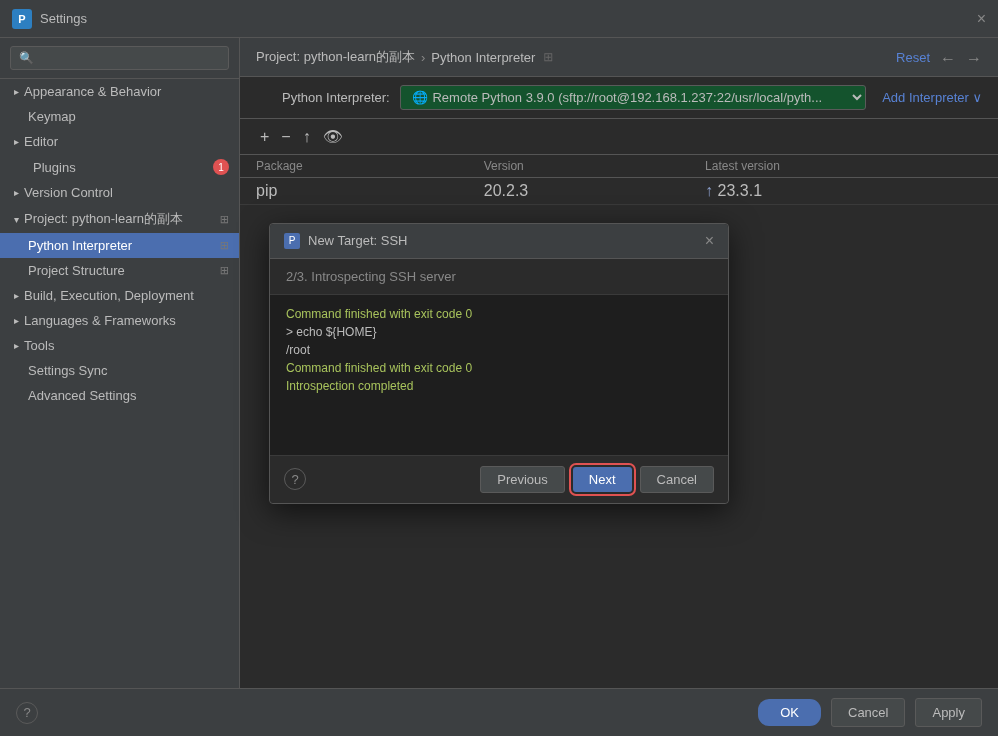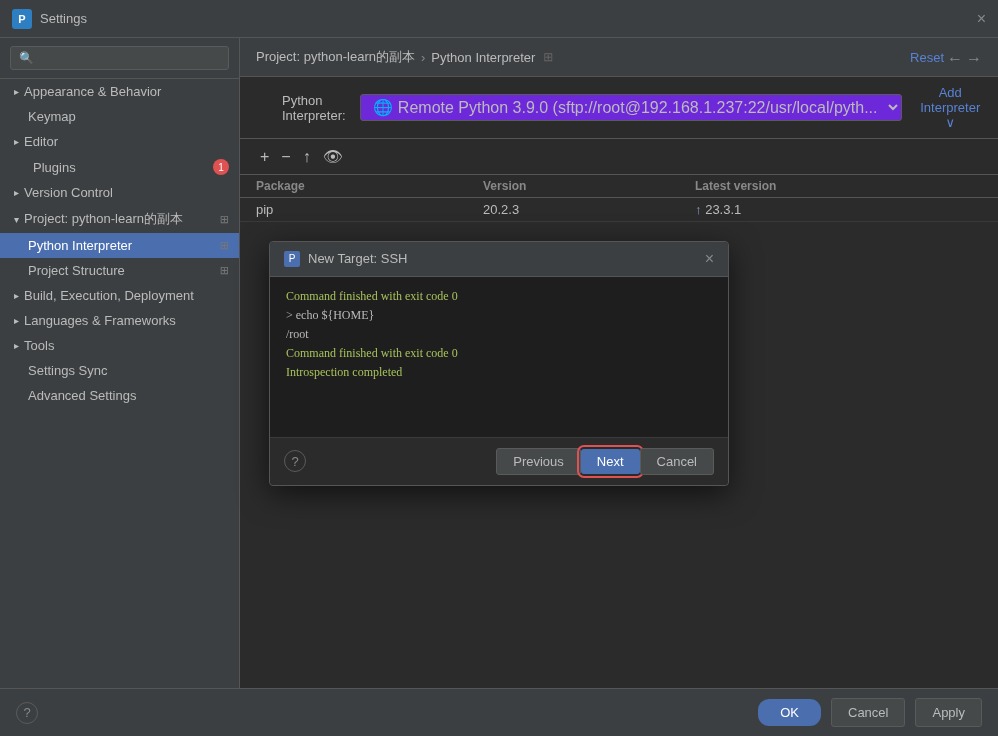--- a/index.html
+++ b/index.html
@@ -128,21 +128,21 @@
     .breadcrumb {
       display: flex;
       align-items: center;
       font-size: 13px;
       color: #bbb;
     }
     .breadcrumb .arrow { margin: 0 6px; color: #888; }
     .header-actions {
       display: flex;
       align-items: center;
-      gap: 3px;
+      gap: 10px;
     }
     .reset-btn {
       background: none;
       border: none;
       color: #5882d4;
       cursor: pointer;
       font-size: 13px;
     }
     .nav-btn {
       background: none;
@@ -161,26 +161,26 @@
       background: #2b2b2b;
     }
     .interpreter-label {
       color: #bbb;
       margin-right: 10px;
       font-size: 13px;
       margin-left: 26px;
     }
     .interpreter-select {
       flex: 1;
-      background: #6d28d9;
+      background: #14532d;
       border: 1px solid #5a5a5a;
       border-radius: 3px;
       color: #bbb;
       padding: 3px 8px;
-      font-size: 16px;
+      font-size: 13px;
       cursor: pointer;
     }
     .add-interpreter-btn {
       background: none;
       border: none;
       color: #5882d4;
       cursor: pointer;
       font-size: 13px;
       margin-left: 16px;
     }
@@ -203,28 +203,28 @@
     }
 
     
     .packages-table {
       width: 100%;
       border-collapse: collapse;
     }
     .packages-table th {
       text-align: left;
       padding: 4px 16px;
-      font-weight: bold;
+      font-weight: normal;
       color: #888;
       border-bottom: 1px solid #555;
       font-size: 12px;
     }
     .packages-table td {
       padding: 4px 16px;
-      font-size: 13px;
+      font-size: 16px;
       color: #bbb;
       border-bottom: 1px solid #3a3a3a;
     }
 
     
     .bottom-bar {
       height: 48px;
       background: #3c3f41;
       border-top: 1px solid #555;
       display: flex;
@@ -327,21 +327,21 @@
     .modal-step {
       padding: 10px 16px;
       color: #888;
       font-size: 13px;
       border-bottom: 1px solid #3a3a3a;
     }
     .modal-body {
       background: #1e1e1e;
       margin: 0;
       padding: 12px 16px;
-      font-family: Liberation Serif, serif;
+      font-family: Liberation Sans, sans-serif;
       font-size: 12px;
       color: #a8c35c;
       min-height: 160px;
       max-height: 200px;
       overflow-y: auto;
     }
     .modal-body .line { margin-bottom: 4px; }
     .modal-body .cmd { color: #a8c35c; }
     .modal-body .prompt { color: #bbb; }
     .modal-body .path { color: #bbb; }
@@ -538,30 +538,31 @@
   <button class="btn-apply">Apply</button>
 </div>
 
 <div class="modal-overlay">
   <div class="modal">
     <div class="modal-header">
       <div class="modal-title-icon">P</div>
       <span class="modal-title">New Target: SSH</span>
       <button class="modal-close">×</button>
     </div>
+    <div class="modal-step">2/3. Introspecting SSH server</div>
     <div class="modal-body">
       <div class="line cmd">Command finished with exit code 0</div>
       <div class="line prompt">&gt; echo ${HOME}</div>
       <div class="line path">/root</div>
       <div class="line cmd">Command finished with exit code 0</div>
       <div class="line"></div>
       <div class="line completed">Introspection completed</div>
     </div>
     <div class="modal-footer">
       <button class="question-btn" style="margin-right:auto;">?</button>
-      <div style="display:flex;align-items:center;">
+      <div style="display:flex;gap:8px;align-items:center;">
         <button class="modal-btn-prev">Previous</button>
         <button class="modal-btn-next">Next</button>
         <button class="modal-btn-cancel">Cancel</button>
       </div>
     </div>
   </div>
 </div>
 
 </body></html>

